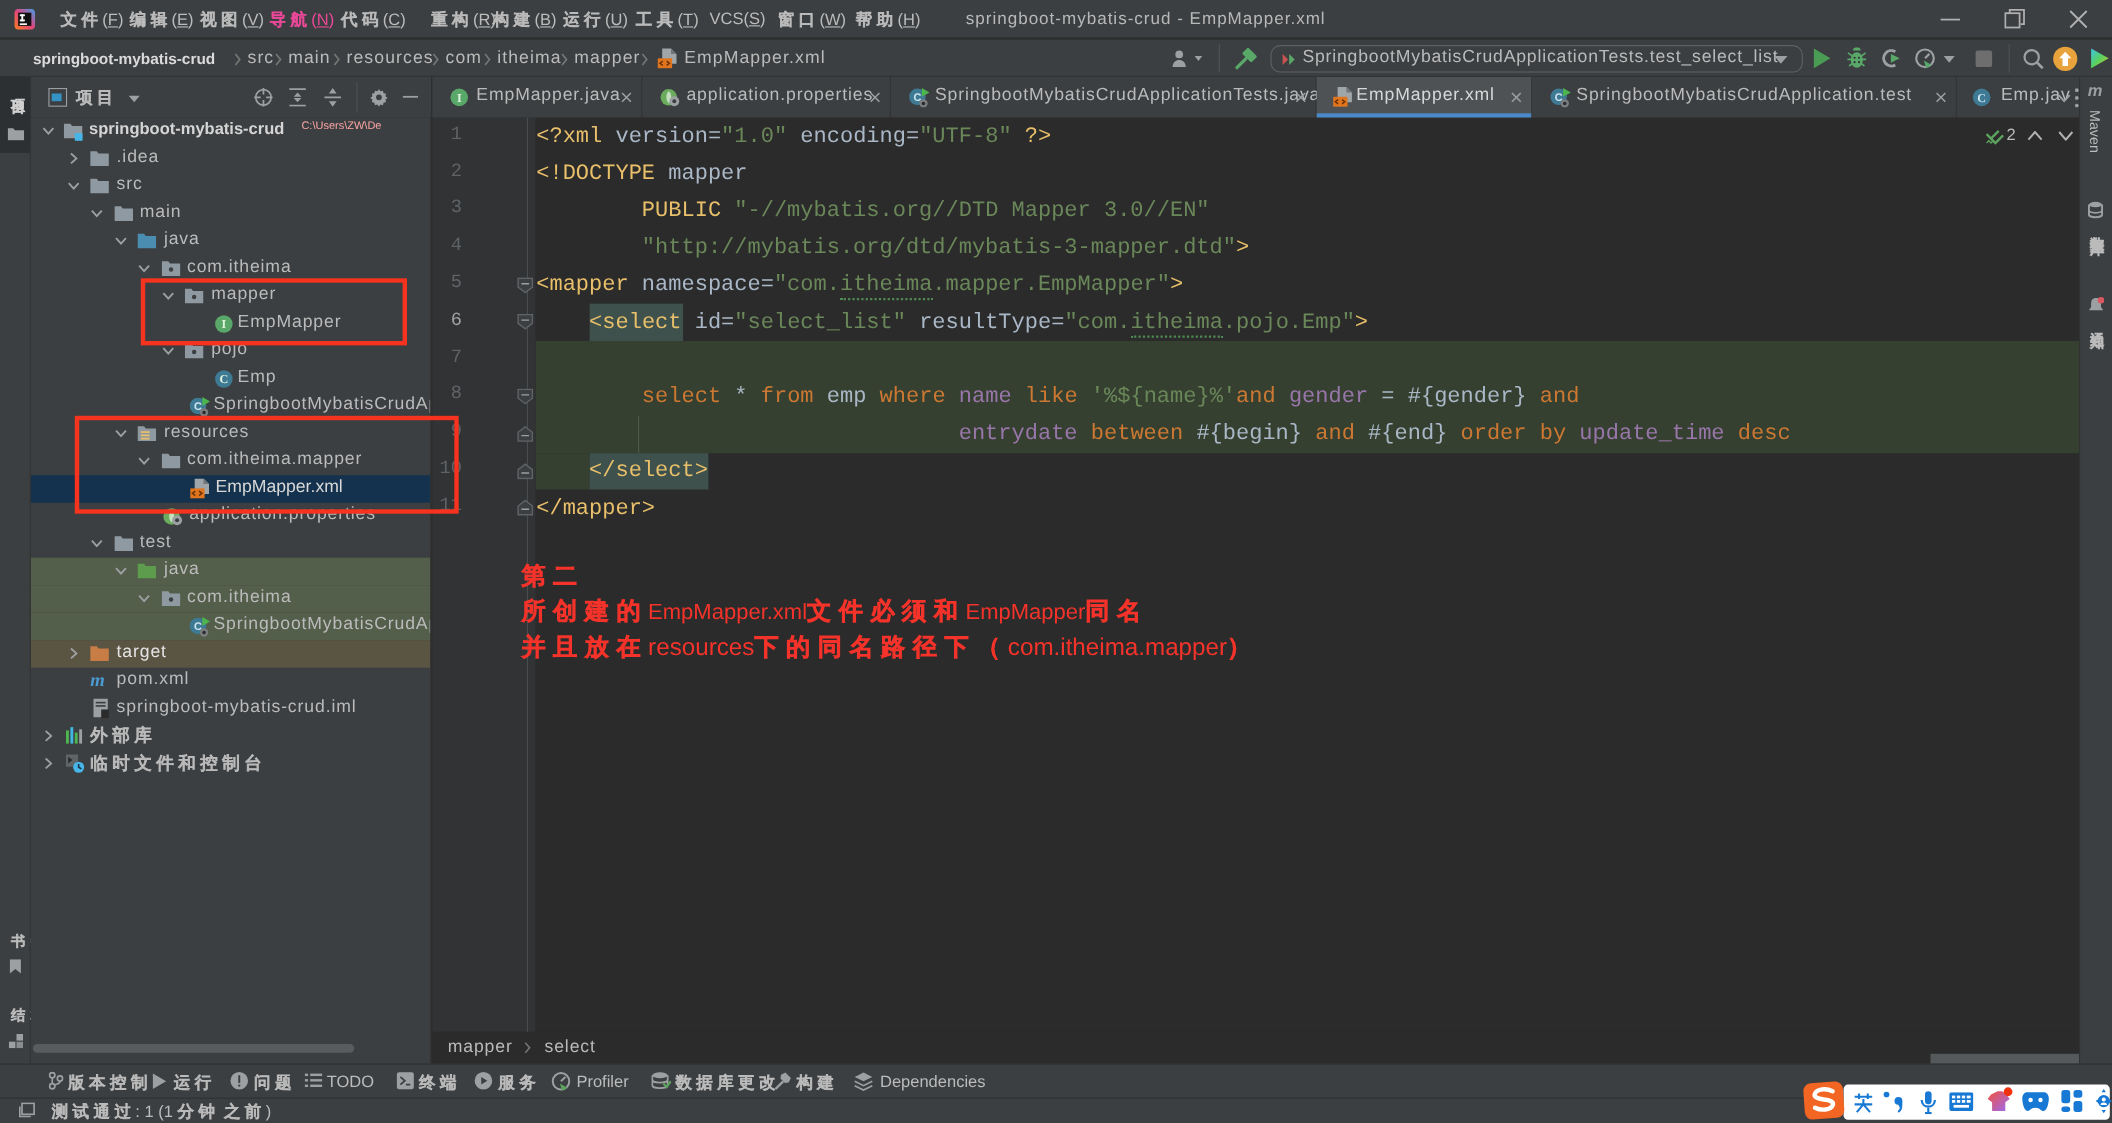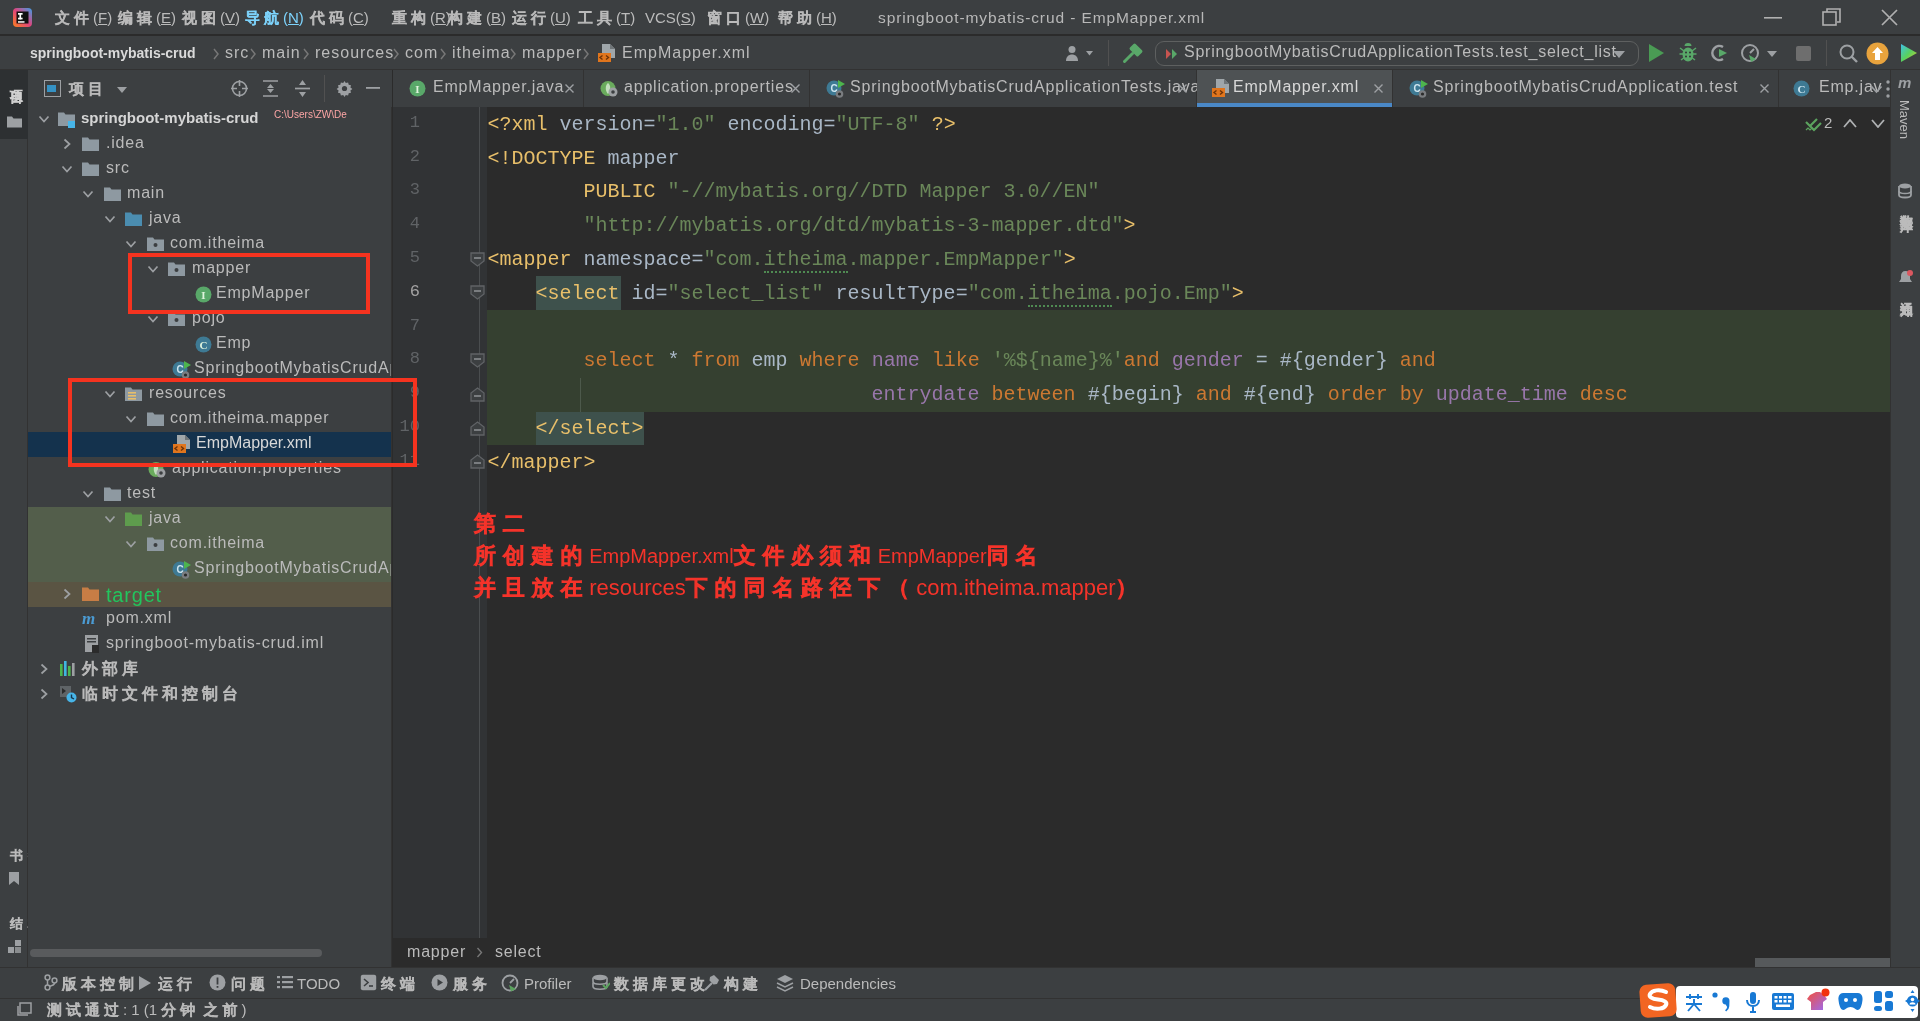--- a/index.html
+++ b/index.html
@@ -19,21 +19,21 @@
 <rect x="0" y="0" width="19" height="19" rx="4" fill="url(#lg1)"></rect>
 <rect x="3.5" y="3.5" width="12" height="12" fill="#111"></rect>
 <rect x="5" y="5" width="4.6" height="1.7" fill="#fff"></rect>
       <rect x="6.4" y="5" width="1.7" height="6.4" fill="#fff"></rect>
       <rect x="5" y="9.7" width="4.6" height="1.7" fill="#fff"></rect>
 <rect x="5" y="13.2" width="6.5" height="1.5" fill="#fff"></rect>
 </svg>
     <div class="abs" style="left:55px;top:9px;font-size:15px;color:#bbbbbb"><span class="cjk">文件</span>(<span style="text-decoration:underline">F</span>)</div>
     <div class="abs" style="left:118px;top:9px;font-size:15px;color:#bbbbbb"><span class="cjk">编辑</span>(<span style="text-decoration:underline">E</span>)</div>
     <div class="abs" style="left:182px;top:9px;font-size:15px;color:#bbbbbb"><span class="cjk">视图</span>(<span style="text-decoration:underline">V</span>)</div>
-    <div class="abs" style="left:245px;top:9px;font-size:15px;color:#7dd3fc"><span class="cjk">导航</span>(<span style="text-decoration:underline">N</span>)</div>
+    <div class="abs" style="left:245px;top:9px;font-size:15px;color:#ec4899"><span class="cjk">导航</span>(<span style="text-decoration:underline">N</span>)</div>
     <div class="abs" style="left:310px;top:9px;font-size:15px;color:#bbbbbb"><span class="cjk">代码</span>(<span style="text-decoration:underline">C</span>)</div>
     <div class="abs" style="left:392px;top:9px;font-size:15px;color:#bbbbbb"><span class="cjk">重构</span>(<span style="text-decoration:underline">R</span>)</div>
     <div class="abs" style="left:448px;top:9px;font-size:15px;color:#bbbbbb"><span class="cjk">构建</span>(<span style="text-decoration:underline">B</span>)</div>
     <div class="abs" style="left:512px;top:9px;font-size:15px;color:#bbbbbb"><span class="cjk">运行</span>(<span style="text-decoration:underline">U</span>)</div>
     <div class="abs" style="left:578px;top:9px;font-size:15px;color:#bbbbbb"><span class="cjk">工具</span>(<span style="text-decoration:underline">T</span>)</div>
     <div class="abs" style="left:645px;top:9px;font-size:15px;color:#bbbbbb">VCS(<span style="text-decoration:underline">S</span>)</div>
     <div class="abs" style="left:707px;top:9px;font-size:15px;color:#bbbbbb"><span class="cjk">窗口</span>(<span style="text-decoration:underline">W</span>)</div>
     <div class="abs" style="left:778px;top:9px;font-size:15px;color:#bbbbbb"><span class="cjk">帮助</span>(<span style="text-decoration:underline">H</span>)</div>
     <div class="abs" style="left:878px;top:9px;font-size:15.5px;letter-spacing:0.9px;color:#b8b8b8">springboot-mybatis-crud - EmpMapper.xml</div>
     <svg class="abs" style="left:1764px;top:16px" width="18" height="3" viewBox="0 0 18 3">
@@ -336,21 +336,21 @@
         <circle cx="13.5" cy="15" r="1.6" fill="#2b2b2b"></circle>
       </svg>
       <div class="abs" style="left:166px;top:452px;font-size:16px;letter-spacing:0.8px;color:#bbbbbb;white-space:pre">SpringbootMybatisCrudAp</div>
       <div class="abs" style="left:0px;top:474.5px;width:364px;height:25px;background:#5a5443"></div>
       <svg class="abs" style="left:35px;top:481px" width="8" height="12" viewBox="0 0 8 12">
         <path d="M1.5 1.5 L6.5 6 L1.5 10.5" stroke="#9da0a3" stroke-width="1.7" fill="none"></path>
       </svg>
       <svg class="abs" style="left:54px;top:479px" width="17" height="15" viewBox="0 0 17 15">
         <path d="M0 1.5 h6 l1.5 2 h9.5 v11.5 h-17 z" fill="#c77d45"></path>
       </svg>
-      <div class="abs" style="left:78px;top:477px;font-size:20px;letter-spacing:0.8px;color:#22c55e;white-space:pre">target</div>
+      <div class="abs" style="left:78px;top:477px;font-size:16px;letter-spacing:0.8px;color:#e5e5e5;white-space:pre">target</div>
       <div class="abs" style="left:78px;top:502px;font-size:16px;letter-spacing:0.8px;color:#bbbbbb;white-space:pre">pom.xml</div>
       <div class="abs" style="left:54px;top:502px;font-size:17px;font-weight:bold;font-style:italic;color:#4b9bd3;font-family:'Liberation Serif'">m</div>
       <svg class="abs" style="left:56px;top:528px" width="15" height="18" viewBox="0 0 15 18">
         <path d="M1 0 h13 v17 h-13 z" fill="#9da0a3"></path>
         <rect x="8" y="10" width="7" height="8" fill="#2b2b2b"></rect>
         <rect x="3" y="3" width="9" height="1.5" fill="#3c3f41"></rect>
         <rect x="3" y="6" width="9" height="1.5" fill="#3c3f41"></rect>
       </svg>
       <div class="abs" style="left:78px;top:527px;font-size:16px;letter-spacing:0.8px;color:#bbbbbb;white-space:pre">springboot-mybatis-crud.iml</div>
       <svg class="abs" style="left:12px;top:556px" width="8" height="12" viewBox="0 0 8 12">

